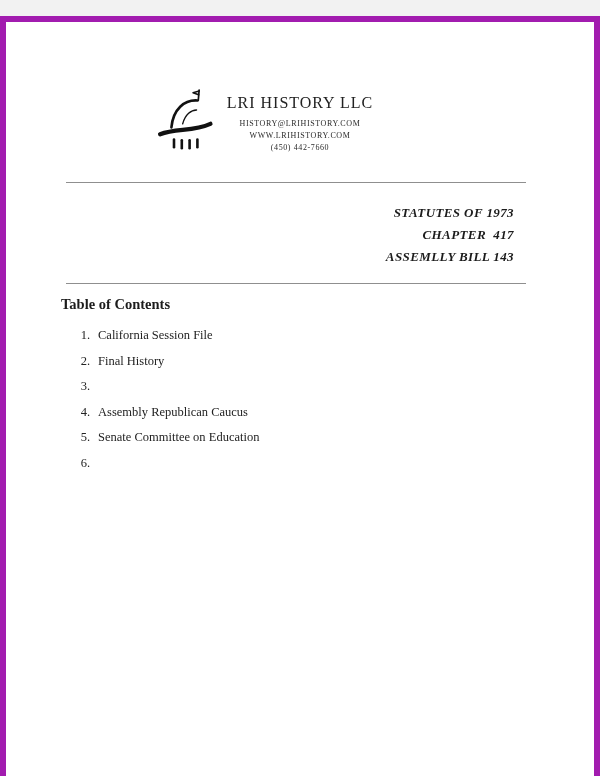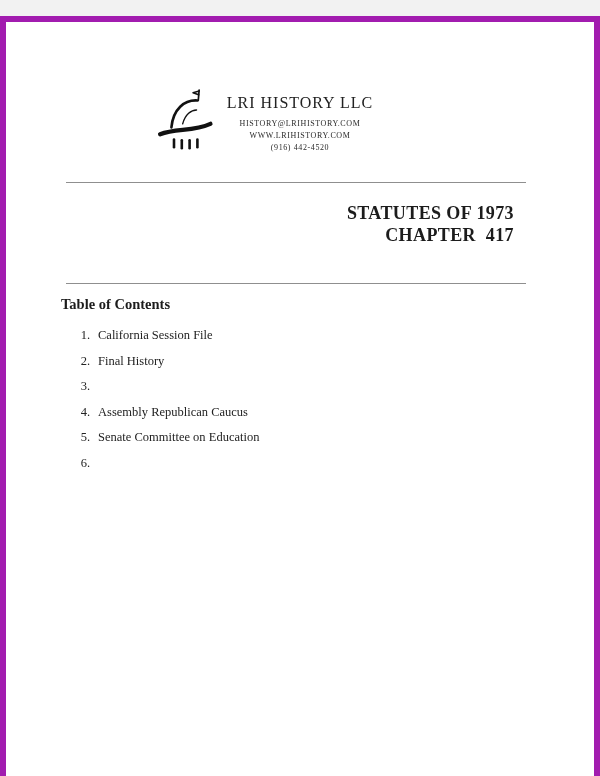--- a/index.html
+++ b/index.html
@@ -64,26 +64,27 @@
   .rule-bottom { top: 261px; }
 
   
   .statute-block {
     position: absolute;
     top: 180px;
     right: 80px;
     text-align: right;
   }
   .stat-line {
-    font-size: 18px;
+    font-size: 13px;
     font-weight: bold;
     letter-spacing: 0.4px;
     line-height: 22px;
     white-space: pre;
     color: #1c1c1c;
+    font-style: italic;
   }
 
   
   .toc-title {
     position: absolute;
     top: 274px;
     left: 55px;
     font-size: 14.5px;
     font-weight: bold;
     color: #1c1c1c;
@@ -137,29 +138,30 @@
         <path class="stroke" d="M30 62 L30 71" stroke-width="3"></path>
         <path class="stroke" d="M39 63 L39 72" stroke-width="3"></path>
         <path class="stroke" d="M48 63 L48 72" stroke-width="3"></path>
         <path class="stroke" d="M57 62 L57 71" stroke-width="3"></path>
       </svg>
     </div>
     <div class="header-text">
       <div class="company-name">LRI HISTORY LLC</div>
       <div class="contact-line">HISTORY@LRIHISTORY.COM</div>
       <div class="contact-line">WWW.LRIHISTORY.COM</div>
-      <div class="contact-line">(916) 442-4520</div>
+      <div class="contact-line">(450) 442-7660</div>
     </div>
   </div>
 
   <div class="rule rule-top"></div>
 
   <div class="statute-block">
     <div class="stat-line">STATUTES OF 1973</div>
     <div class="stat-line">CHAPTER  417</div>
+    <div class="stat-line">ASSEMLLY BILL 143</div>
   </div>
 
   <div class="rule rule-bottom"></div>
 
   <div class="toc-title">Table of Contents</div>
 
   <div class="toc-list">
     <div class="toc-item">
       <span class="toc-num">1.</span>
       <span class="toc-text">California Session File</span>

